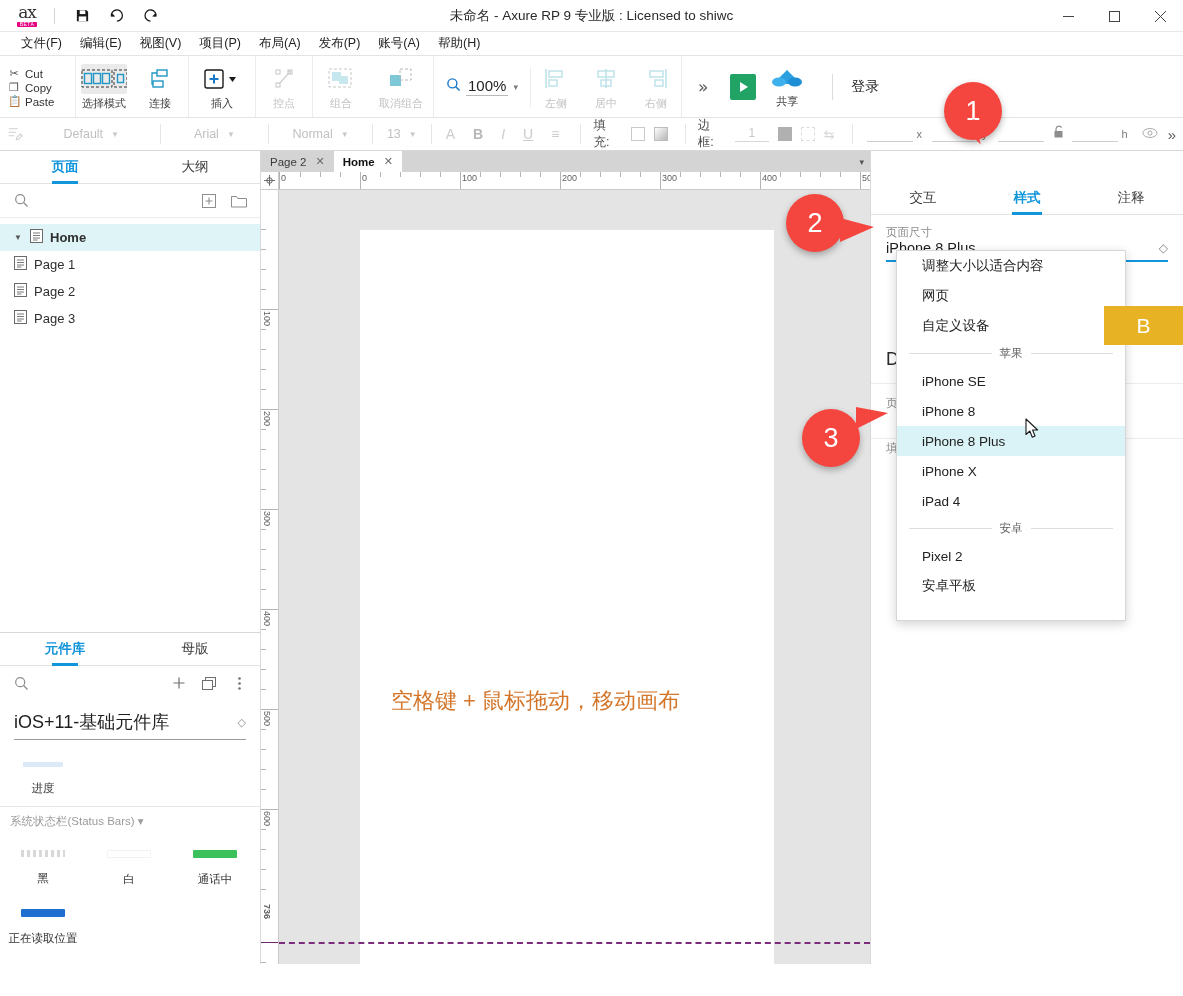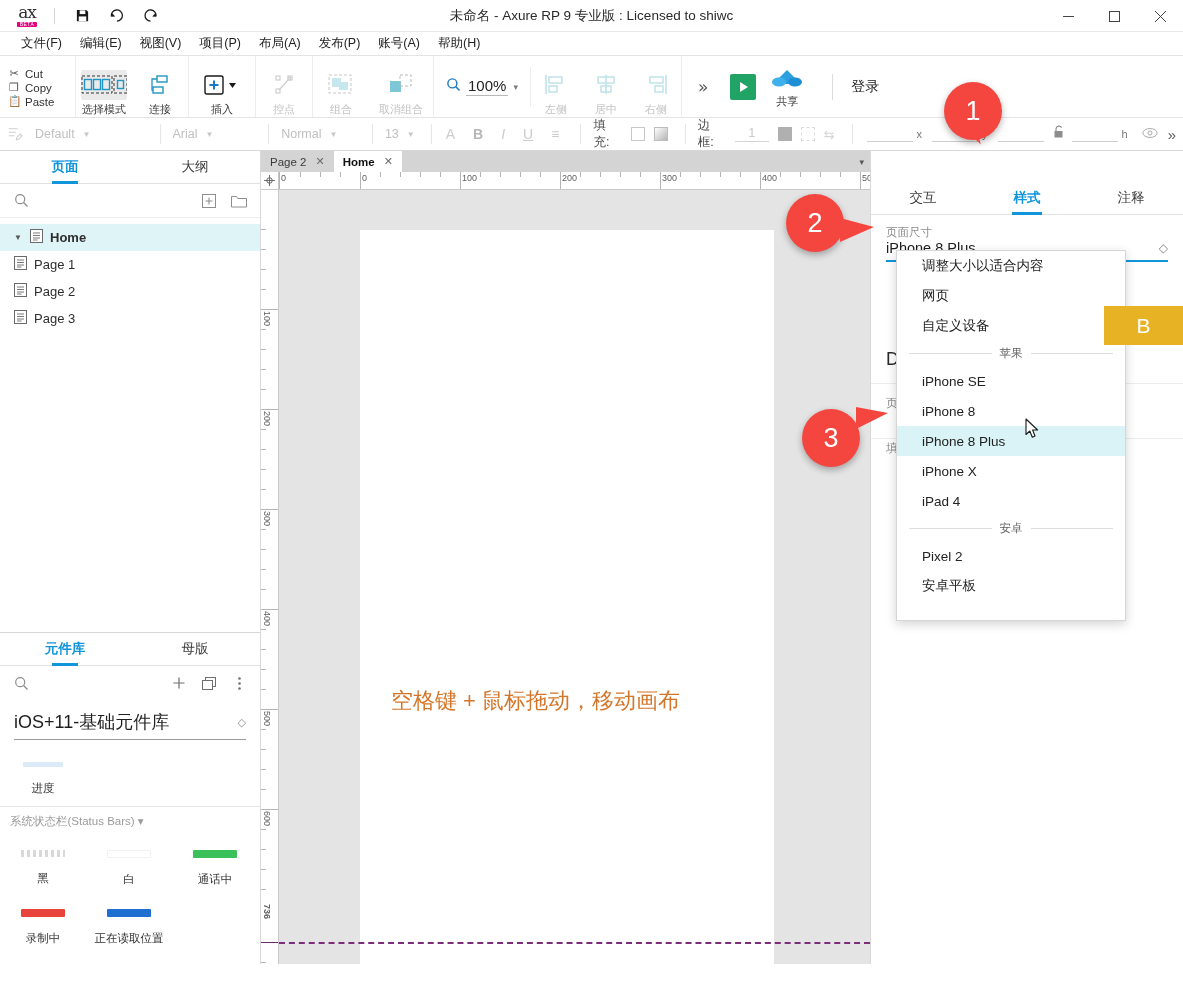--- a/index.html
+++ b/index.html
@@ -61,21 +61,21 @@
     display: flex; align-items: stretch;
   }
   .clipcol {
     width: 62px; padding: 2px 0 0 8px; display: flex; flex-direction: column;
     justify-content: center; gap: 1px; border-right: 1px solid #ececec;
     min-width: 76px;
   }
   .clip-row { display: flex; align-items: center; gap: 5px; font-size: 11.5px; color: #333; }
   .clip-row .gl { font-size: 11px; width: 12px; text-align: center; color: #555; }
 
-  .tgroup { display: flex; align-items: flex-end; }
+  .tgroup { display: flex; align-items: center; }
   .tgroup.bordered { border-right: 1px solid #ececec; }
   .tool {
     width: 56px; display: flex; flex-direction: column; align-items: center;
     justify-content: center; gap: 2px; cursor: default; padding-top: 2px;
   }
   .tool .ico { height: 30px; display: flex; align-items: center; justify-content: center; }
   .tool .lbl { font-size: 11px; color: #3c3c3c; white-space: nowrap; }
   .tool.disabled .lbl { color: #c2c2c2; }
   .tool.sel .ico { background: #eaeaea; border-radius: 2px; }
 
@@ -112,21 +112,21 @@
 
   
   .styletoolbar {
     position: absolute; left: 0; top: 118px; width: 1183px; height: 33px;
     background: #fff; border-bottom: 1px solid #d8d8d8;
     display: flex; align-items: center;
   }
   .sbgroup { display: flex; align-items: center; height: 24px; padding: 0 7px; }
   .sb-divider { width: 1px; height: 20px; background: #e6e6e6; }
   .sb-select {
-    display: flex; align-items: center; justify-content: flex-start;
+    display: flex; align-items: center; justify-content: center;
     border: 1px solid transparent; font-size: 12.5px; color: #c0c0c0; padding: 2px 4px;
   }
   .sb-select .arr { font-size: 8px; color: #c8c8c8; margin-left: 8px; }
   .sb-ico { color: #c9c9c9; display: flex; align-items: center; justify-content: center; }
   .sb-lab { font-size: 12.5px; color: #4a4a4a; }
   .sb-sqr { width: 14px; height: 14px; border: 1px solid #c9c9c9; background: #fff; }
   .sb-sqr.grad { background: linear-gradient(135deg,#fff 0%,#b5b5b5 100%); border-color:#bdbdbd;}
   .sb-sqr.fill { background: #b0b0b0; border-color: #b0b0b0; }
   .sb-num {
     width: 34px; border-bottom: 1px solid #d6d6d6; font-size: 12px; color: #c6c6c6;
@@ -765,24 +765,20 @@
           <span class="thumb-dots"></span>
           <span class="cap">黑</span>
         </div>
         <div class="libcell">
           <span class="thumb-bar" style="background:#ffffff;border:1px solid #f2f2f2"></span>
           <span class="cap">白</span>
         </div>
         <div class="libcell">
           <span class="thumb-bar" style="background:#3ac15a"></span>
           <span class="cap">通话中</span>
-        </div>
-        <div class="libcell" style="padding-top:22px">
-          <span class="thumb-bar" style="background:#e8443c"></span>
-          <span class="cap">录制中</span>
         </div>
         <div class="libcell" style="padding-top:22px">
           <span class="thumb-bar" style="background:#1f6fd0"></span>
           <span class="cap">正在读取位置</span>
         </div>
       </div>
     </div>
   </div>
 
   <div class="canvasarea">

